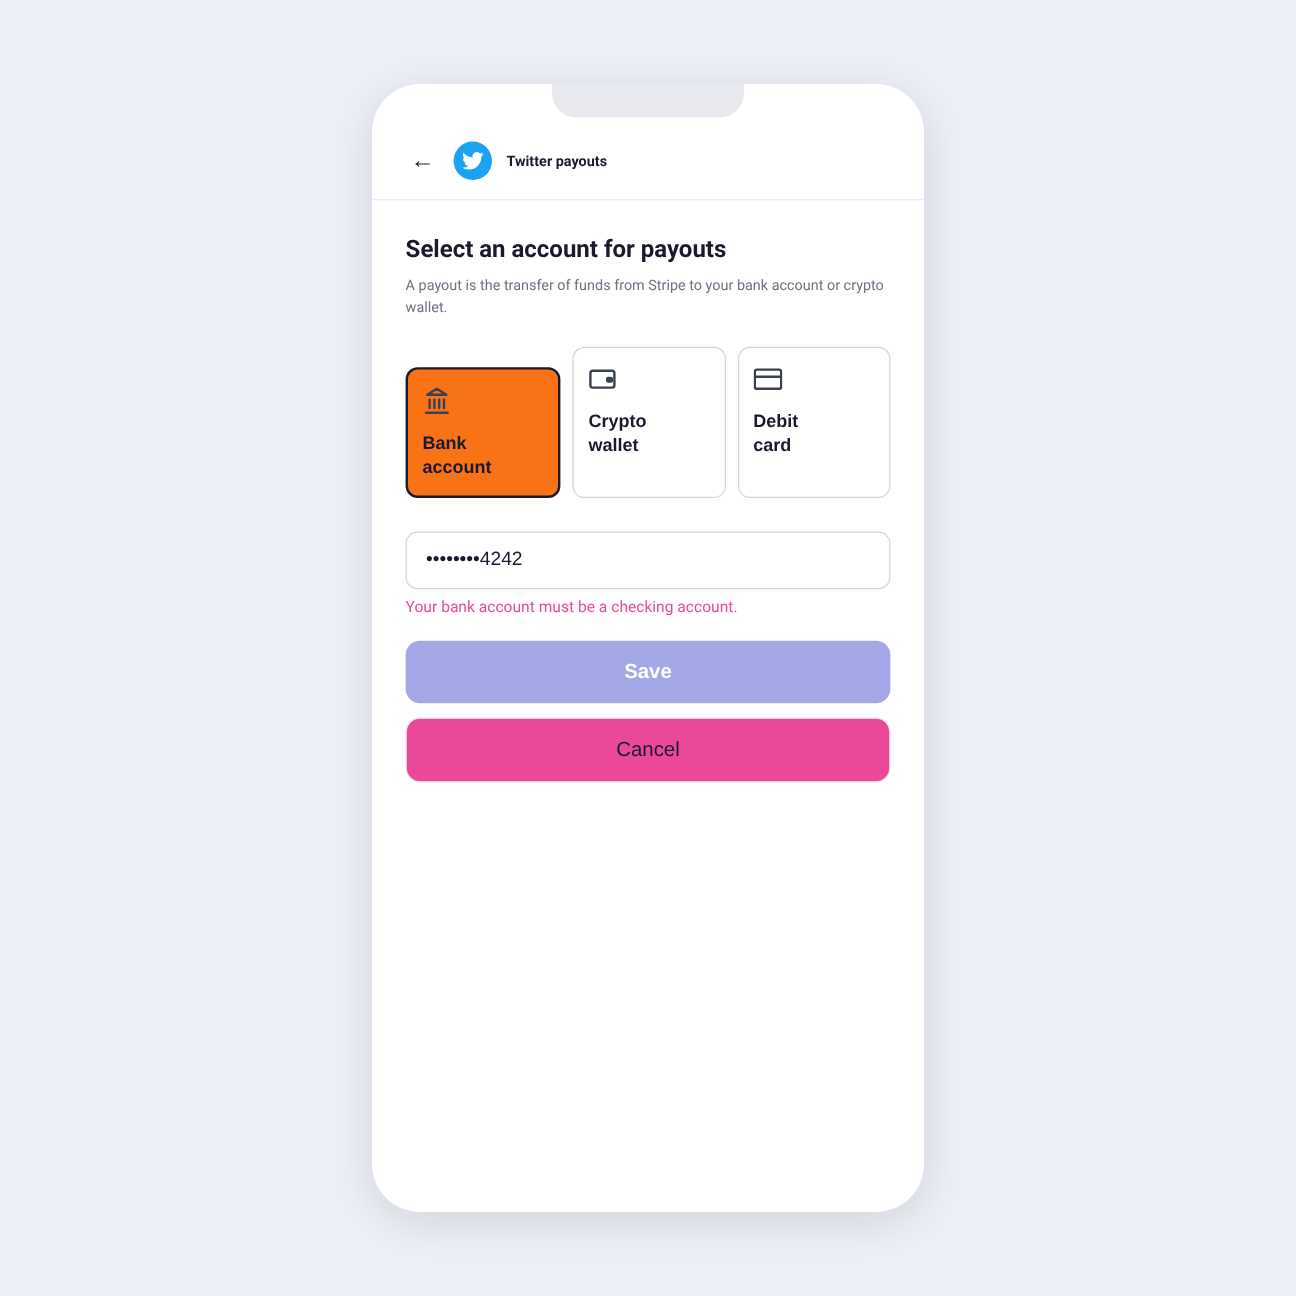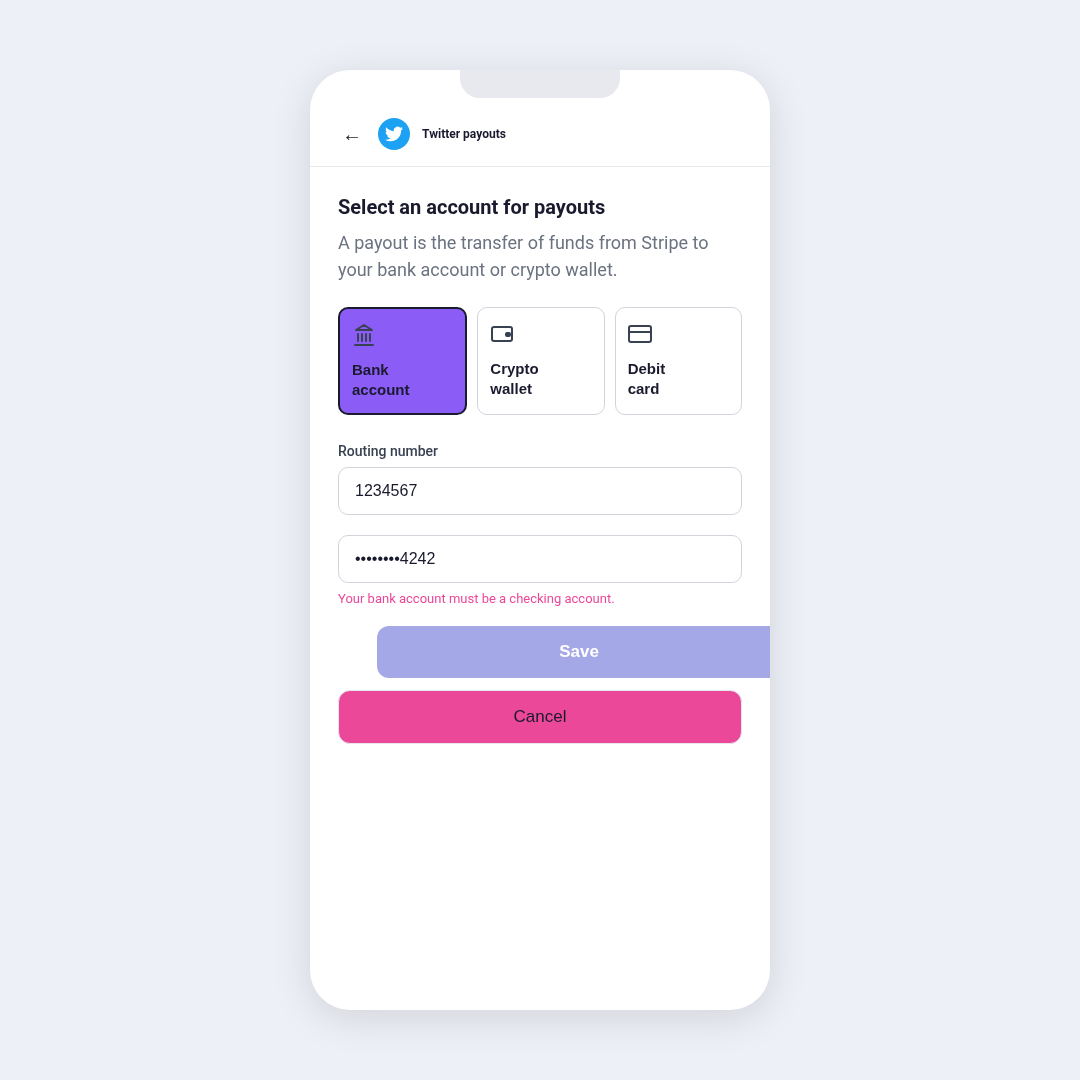--- a/index.html
+++ b/index.html
@@ -86,21 +86,21 @@
     }
 
     .section-title {
       font-size: 20px;
       font-weight: 700;
       color: #1a1a2e;
       margin-bottom: 10px;
     }
 
     .section-desc {
-      font-size: 18px;
+      font-size: 12px;
       color: #6b7280;
       line-height: 1.5;
       margin-bottom: 24px;
     }
 
     .account-options {
       display: flex;
       gap: 10px;
       margin-bottom: 28px;
     }
@@ -114,21 +114,22 @@
       background: #fff;
       display: flex;
       flex-direction: column;
       align-items: flex-start;
       gap: 8px;
       transition: border-color 0.2s;
     }
 
     .account-option.selected {
       border: 2px solid #1a1a2e;
-      background: #8b5cf6;
+      background: #f97316;
+      margin-top: 17px;
     }
 
     .account-option-icon {
       font-size: 20px;
       color: #374151;
     }
 
     .account-option-label {
       font-size: 15px;
       font-weight: 600;
@@ -172,21 +173,20 @@
       padding: 16px;
       border-radius: 12px;
       border: none;
       background: #a5a8e6;
       color: #fff;
       font-size: 17px;
       font-weight: 600;
       cursor: pointer;
       margin-bottom: 12px;
       transition: background 0.2s;
-      margin-left: 39px;
     }
 
     .btn-cancel {
       width: 100%;
       padding: 16px;
       border-radius: 12px;
       border: 1.5px solid #e5e7eb;
       background: #ec4899;
       color: #1a1a2e;
       font-size: 17px;
@@ -258,24 +258,20 @@
         <span class="account-option-icon">
           <svg class="card-icon-svg" viewBox="0 0 24 24" fill="none" stroke="#374151" stroke-width="2" stroke-linecap="round" stroke-linejoin="round">
             <rect x="1" y="4" width="22" height="16" rx="2" ry="2"></rect>
             <line x1="1" y1="10" x2="23" y2="10"></line>
           </svg>
         </span>
         <span class="account-option-label">Debit<br>card</span>
       </button>
     </div>
 
-    <div class="form-group">
-      <label class="form-label">Routing number</label>
-      <input type="text" class="form-input" value="1234567" style="">
-    </div>
 
     <div class="form-group">
       <input type="text" class="form-input" value="••••••••4242" style="">
       <p class="form-hint">Your bank account must be a checking account.</p>
     </div>
 
     <button class="btn-save">Save</button>
     <button class="btn-cancel">Cancel</button>
   </div>
 </div>

